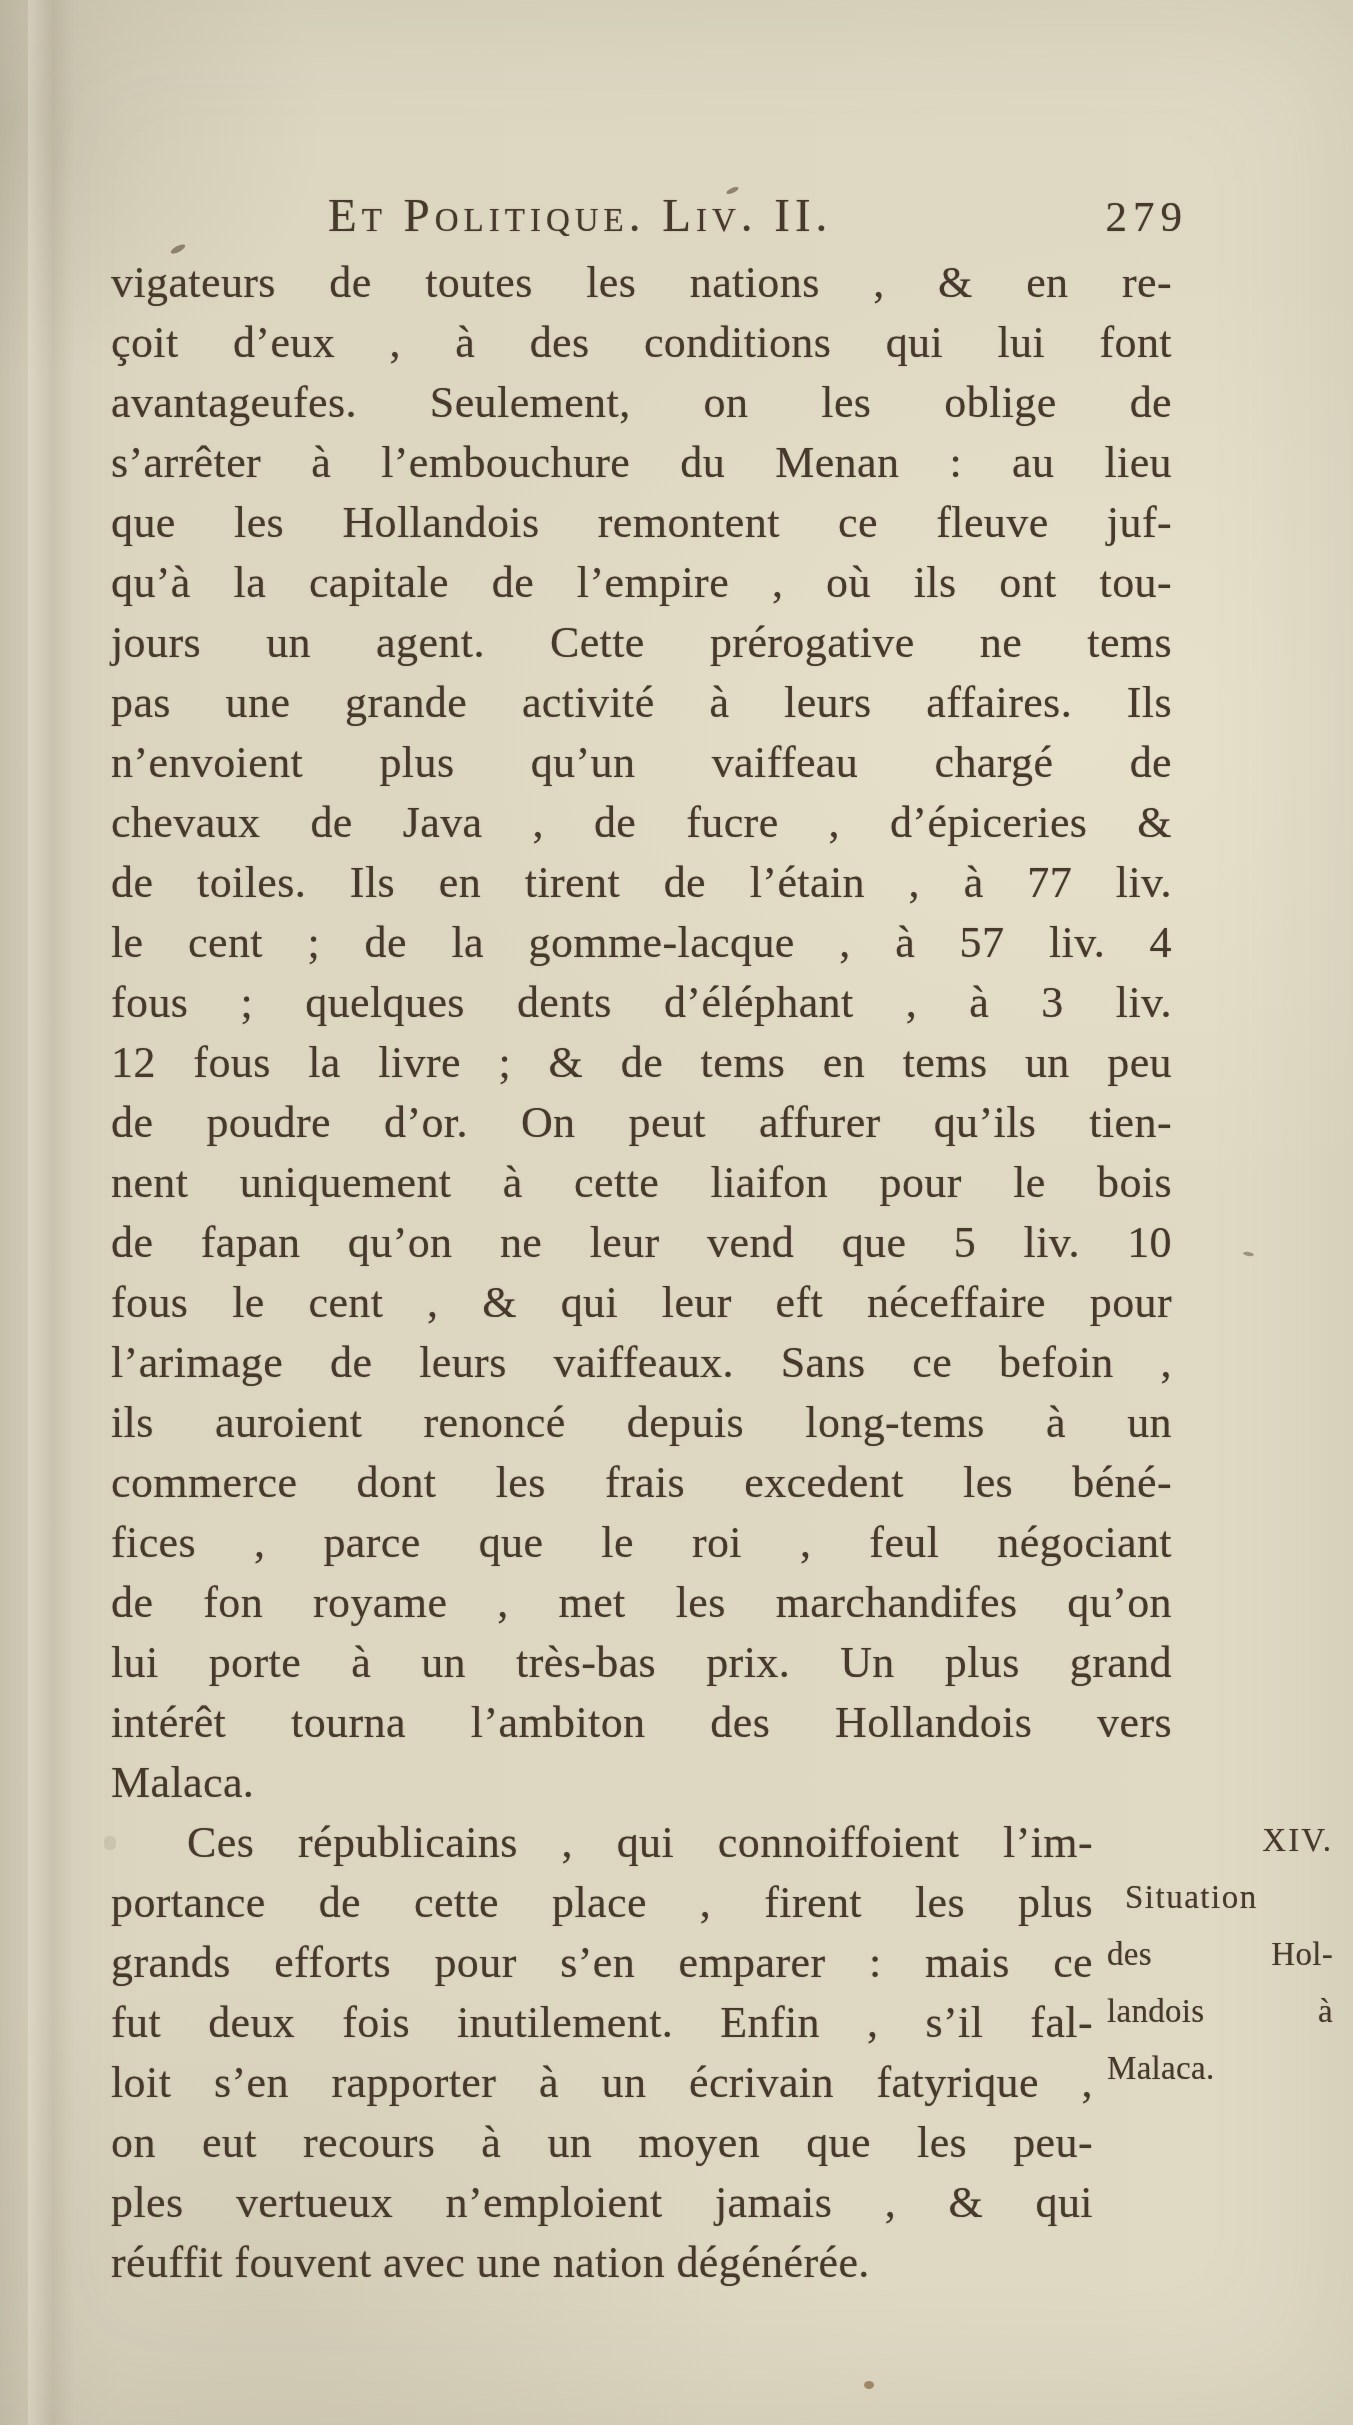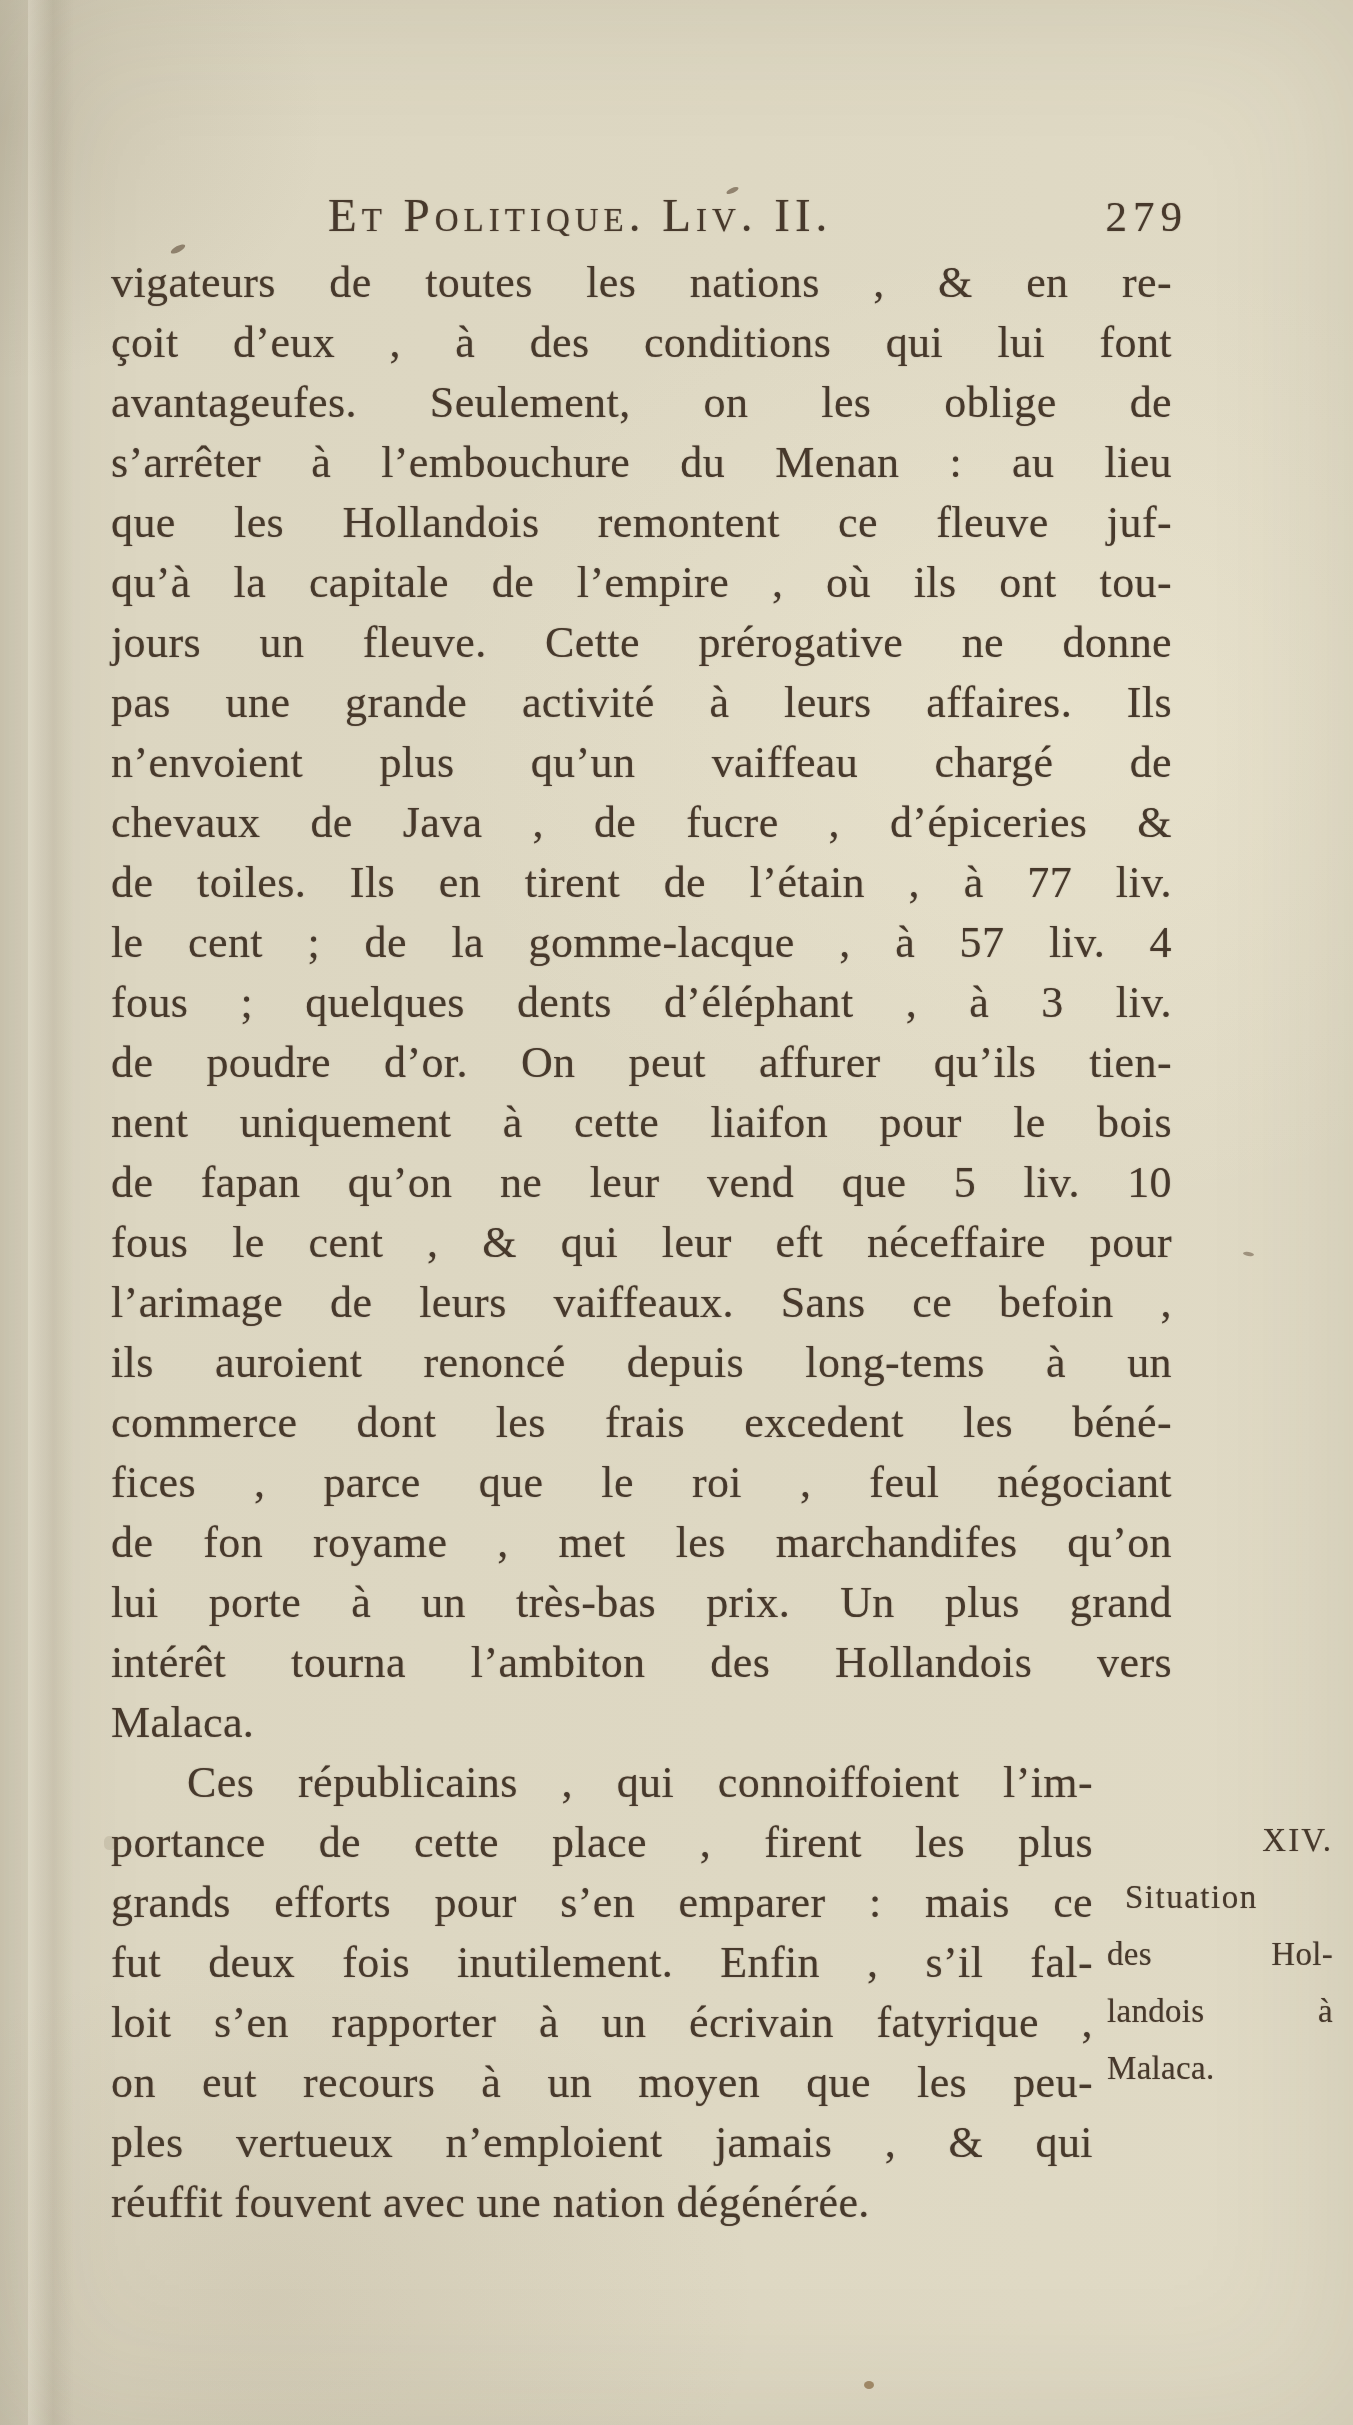--- a/index.html
+++ b/index.html
@@ -78,27 +78,28 @@
     <span class="head-number">279</span>
   </div>
 
   <div class="textblock">
     <div class="line">vigateurs de toutes les nations , &amp; en re-</div>
     <div class="line">çoit d’eux , à des conditions qui lui font</div>
     <div class="line">avantageufes. Seulement, on les oblige de</div>
     <div class="line">s’arrêter à l’embouchure du Menan : au lieu</div>
     <div class="line">que les Hollandois remontent ce fleuve juf-</div>
     <div class="line">qu’à la capitale de l’empire , où ils ont tou-</div>
-    <div class="line">jours un fleuve. Cette prérogative ne donne</div>
+    <div class="line">jours un agent. Cette prérogative ne tems</div>
     <div class="line">pas une grande activité à leurs affaires. Ils</div>
     <div class="line">n’envoient plus qu’un vaiffeau chargé de</div>
     <div class="line">chevaux de Java , de fucre , d’épiceries &amp;</div>
     <div class="line">de toiles. Ils en tirent de l’étain , à 77 liv.</div>
     <div class="line">le cent ; de la gomme-lacque , à 57 liv. 4</div>
     <div class="line">fous ; quelques dents d’éléphant , à 3 liv.</div>
+    <div class="line">12 fous la livre ; &amp; de tems en tems un peu</div>
     <div class="line">de poudre d’or. On peut affurer qu’ils tien-</div>
     <div class="line">nent uniquement à cette liaifon pour le bois</div>
     <div class="line">de fapan qu’on ne leur vend que 5 liv. 10</div>
     <div class="line">fous le cent , &amp; qui leur eft néceffaire pour</div>
     <div class="line">l’arimage de leurs vaiffeaux. Sans ce befoin ,</div>
     <div class="line">ils auroient renoncé depuis long-tems à un</div>
     <div class="line">commerce dont les frais excedent les béné-</div>
     <div class="line">fices , parce que le roi , feul négociant</div>
     <div class="line">de fon royame , met les marchandifes qu’on</div>
     <div class="line">lui porte à un très-bas prix. Un plus grand</div>

